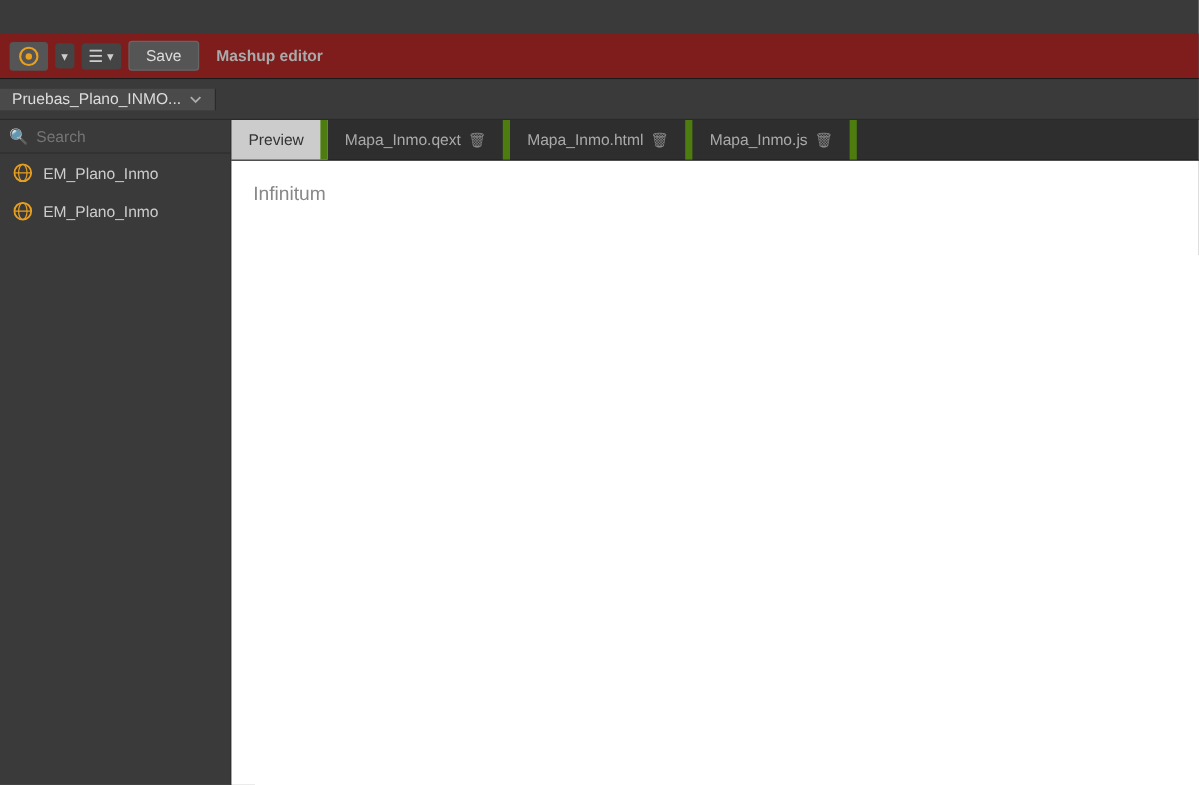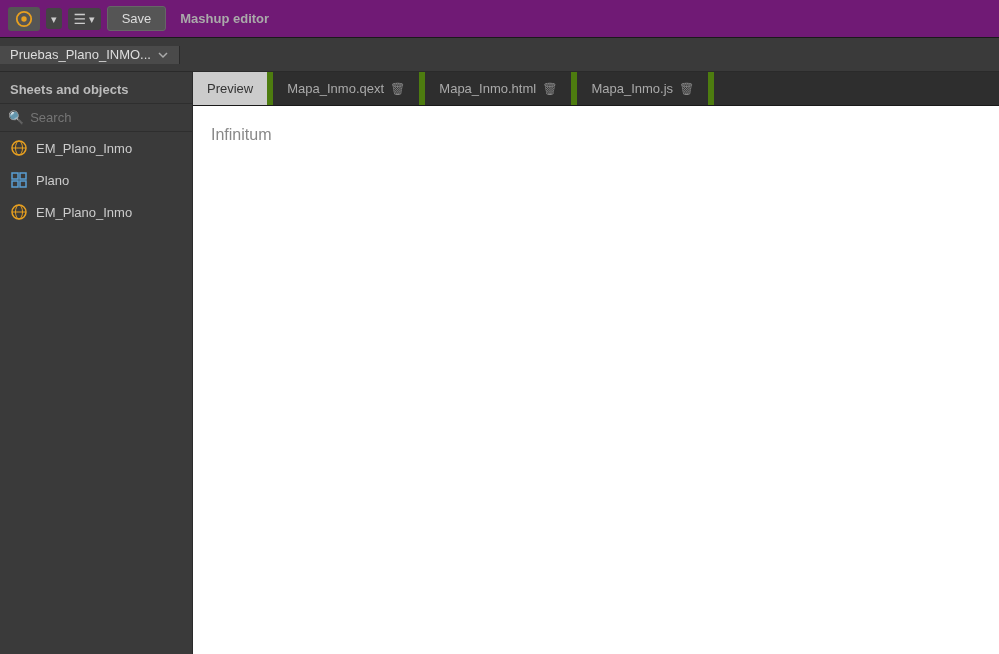--- a/index.html
+++ b/index.html
@@ -1,26 +1,27 @@
 <!DOCTYPE html>
 <html><head>
   <meta charset="utf-8">
   <style>
     * { box-sizing: border-box; margin: 0; padding: 0; }
     body { width: 999px; height: 654px; overflow: hidden; font-family: Arial, sans-serif; background: #3a3a3a; color: #ccc; font-size: 13px; }
 
     
     .toolbar {
       height: 38px;
-      background: #701a75;
+      background: #7f1d1d;
       display: flex;
       align-items: center;
       padding: 0 8px;
       gap: 6px;
       border-bottom: 1px solid #1a1a1a;
+      margin-top: 28px;
     }
     .toolbar-logo {
       width: 32px; height: 24px;
       background: #555;
       border-radius: 3px;
       display: flex; align-items: center; justify-content: center;
       cursor: pointer;
     }
     .toolbar-logo svg { width: 18px; height: 18px; }
     .toolbar-dropdown-btn {
@@ -228,48 +229,36 @@
     <span>Pruebas_Plano_INMO...</span>
     <svg viewBox="0 0 12 12" fill="none">
       <path d="M2 4l4 4 4-4" stroke="#aaa" stroke-width="1.5"></path>
     </svg>
   </button>
 </div>
 
 <div class="main-layout">
 
   <div class="sidebar">
-    <div class="sidebar-header">Sheets and objects</div>
     <div class="sidebar-search">
       <span class="sidebar-search-icon">🔍</span>
       <input type="text" placeholder="Search" style="">
     </div>
 
     <div class="sidebar-item">
       <span class="sidebar-item-icon globe">
         <svg width="16" height="16" viewBox="0 0 16 16" fill="none">
           <circle cx="8" cy="8" r="7" stroke="#e8a020" stroke-width="1.5"></circle>
           <ellipse cx="8" cy="8" rx="3.5" ry="7" stroke="#e8a020" stroke-width="1"></ellipse>
           <line x1="1" y1="8" x2="15" y2="8" stroke="#e8a020" stroke-width="1"></line>
         </svg>
       </span>
       <span>EM_Plano_Inmo</span>
     </div>
 
-    <div class="sidebar-item">
-      <span class="sidebar-item-icon grid">
-        <svg width="16" height="16" viewBox="0 0 16 16" fill="none">
-          <rect x="1" y="1" width="6" height="6" stroke="#5a9fd4" stroke-width="1.5"></rect>
-          <rect x="9" y="1" width="6" height="6" stroke="#5a9fd4" stroke-width="1.5"></rect>
-          <rect x="1" y="9" width="6" height="6" stroke="#5a9fd4" stroke-width="1.5"></rect>
-          <rect x="9" y="9" width="6" height="6" stroke="#5a9fd4" stroke-width="1.5"></rect>
-        </svg>
-      </span>
-      <span>Plano</span>
-    </div>
 
     <div class="sidebar-item">
       <span class="sidebar-item-icon globe">
         <svg width="16" height="16" viewBox="0 0 16 16" fill="none">
           <circle cx="8" cy="8" r="7" stroke="#e8a020" stroke-width="1.5"></circle>
           <ellipse cx="8" cy="8" rx="3.5" ry="7" stroke="#e8a020" stroke-width="1"></ellipse>
           <line x1="1" y1="8" x2="15" y2="8" stroke="#e8a020" stroke-width="1"></line>
         </svg>
       </span>
       <span>EM_Plano_Inmo</span>

